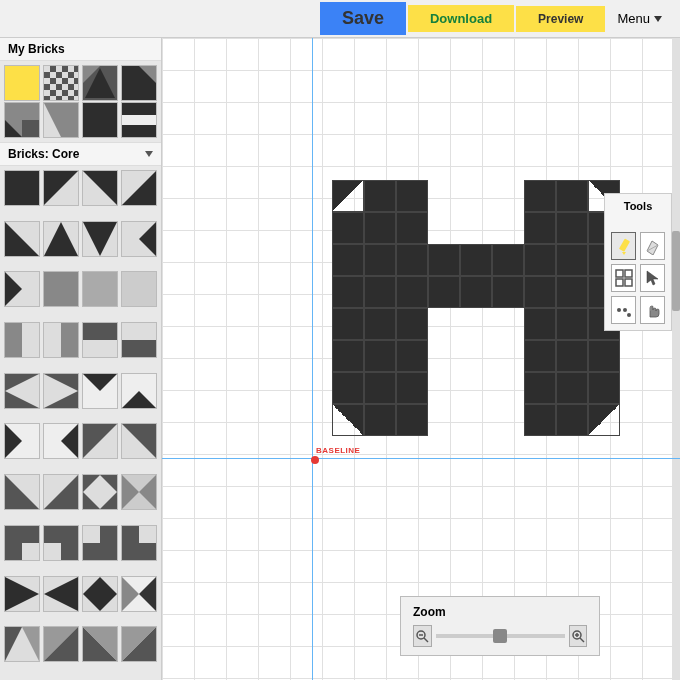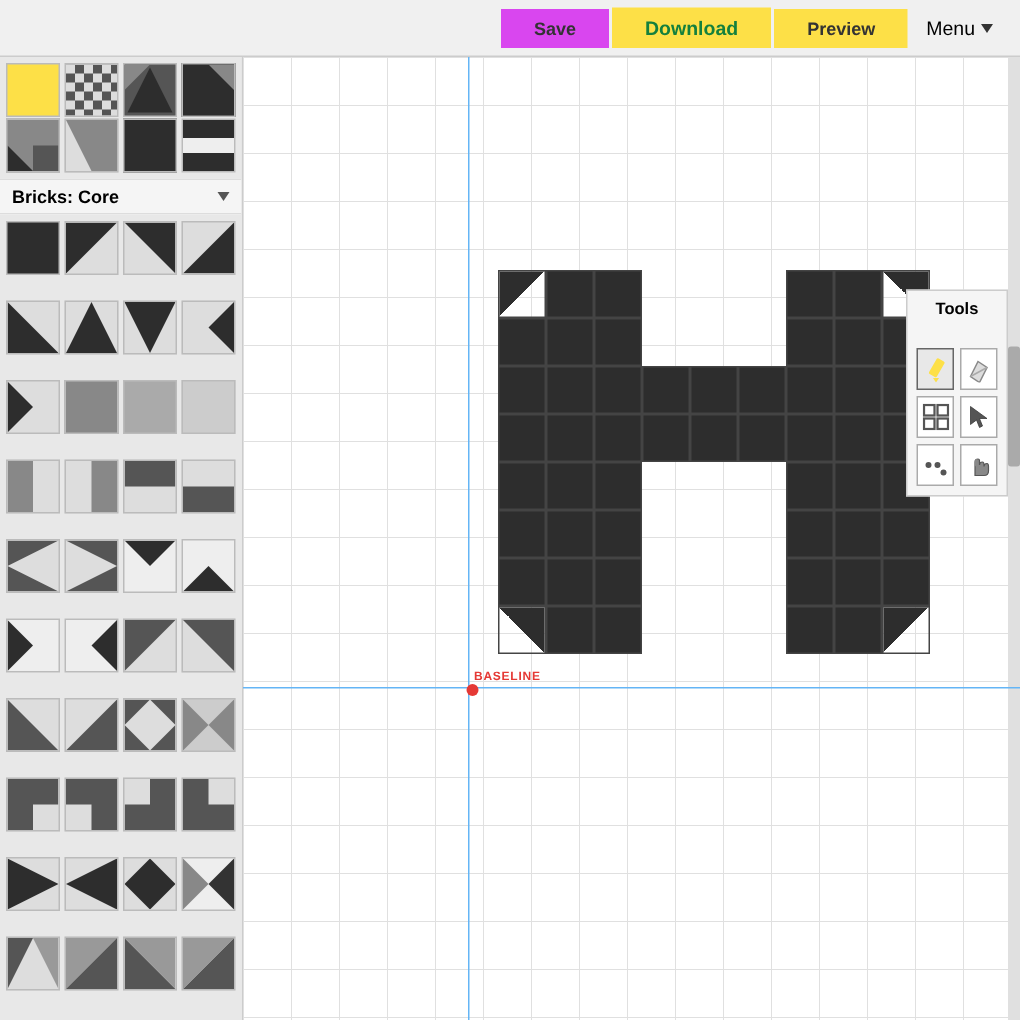--- a/index.html
+++ b/index.html
@@ -10,25 +10,25 @@
       display: flex;
       align-items: center;
       background: #f0f0f0;
       border-bottom: 1px solid #ccc;
       height: 38px;
       padding: 0 8px;
       gap: 2px;
     }
     .toolbar-spacer { flex: 1; }
     .btn-save {
-      background: #d946ef;
+      background: #3b82f6;
       border: none;
       padding: 6px 22px;
       font-weight: bold;
-      font-size: 12px;
+      font-size: 18px;
       cursor: pointer;
       color: #333;
     }
     .btn-download {
       background: #fde047;
       border: none;
       padding: 6px 22px;
       font-weight: bold;
       font-size: 13px;
       cursor: pointer;
@@ -345,20 +345,21 @@
   <button class="btn-menu">
     <span>Menu</span>
     <span class="chevron-down"></span>
   </button>
 </div>
 
 <div id="main">
 
   <div id="sidebar">
 
+    <div class="sidebar-section-title">My Bricks</div>
     <div class="my-bricks-grid">
 
       <div class="brick-cell pattern-yellow"></div>
       <div class="brick-cell pattern-checker"></div>
       <div class="brick-cell pattern-dark" style="background:#555;">
         <svg width="34" height="34" viewBox="0 0 34 34">
             <polygon points="17,2 32,32 2,32" fill="#2d2d2d"></polygon>
             <polygon points="0,0 17,0 0,17" fill="#888"></polygon>
           </svg>
       </div>
@@ -754,20 +755,41 @@
         </div>
         <div class="tool-btn">
           <svg width="18" height="18" viewBox="0 0 18 18">
             <path d="M6,16 L6,7 Q6,5 8,5 Q9,5 9,6 L9,9 Q9,7 11,7 Q12,7 12,9 L12,10 Q12,8 14,8 Q15,8 15,10 L15,13 Q15,16 12,16Z" fill="#888" stroke="#555" stroke-width="0.8"></path>
             <rect x="6" y="5" width="2" height="5" rx="1" fill="#888"></rect>
           </svg>
         </div>
       </div>
     </div>
 
+    <div id="zoom-panel">
+      <div class="zoom-title">Zoom</div>
+      <div class="zoom-controls">
+        <div class="zoom-btn">
+          <svg width="14" height="14" viewBox="0 0 14 14">
+            <circle cx="6" cy="6" r="4" fill="none" stroke="#555" stroke-width="1.5"></circle>
+            <line x1="4" y1="6" x2="8" y2="6" stroke="#555" stroke-width="1.5"></line>
+            <line x1="9" y1="9" x2="13" y2="13" stroke="#555" stroke-width="1.5"></line>
+          </svg>
+        </div>
+        <input type="range" class="zoom-slider" min="0" max="100" value="50" style="">
+        <div class="zoom-btn">
+          <svg width="14" height="14" viewBox="0 0 14 14">
+            <circle cx="6" cy="6" r="4" fill="none" stroke="#555" stroke-width="1.5"></circle>
+            <line x1="4" y1="6" x2="8" y2="6" stroke="#555" stroke-width="1.5"></line>
+            <line x1="6" y1="4" x2="6" y2="8" stroke="#555" stroke-width="1.5"></line>
+            <line x1="9" y1="9" x2="13" y2="13" stroke="#555" stroke-width="1.5"></line>
+          </svg>
+        </div>
+      </div>
+    </div>
 
     <div class="v-scrollbar" style="right:0;top:0;">
       <div class="v-scrollbar-thumb"></div>
     </div>
 
   </div>
 
 </div>
 
 </body></html>

